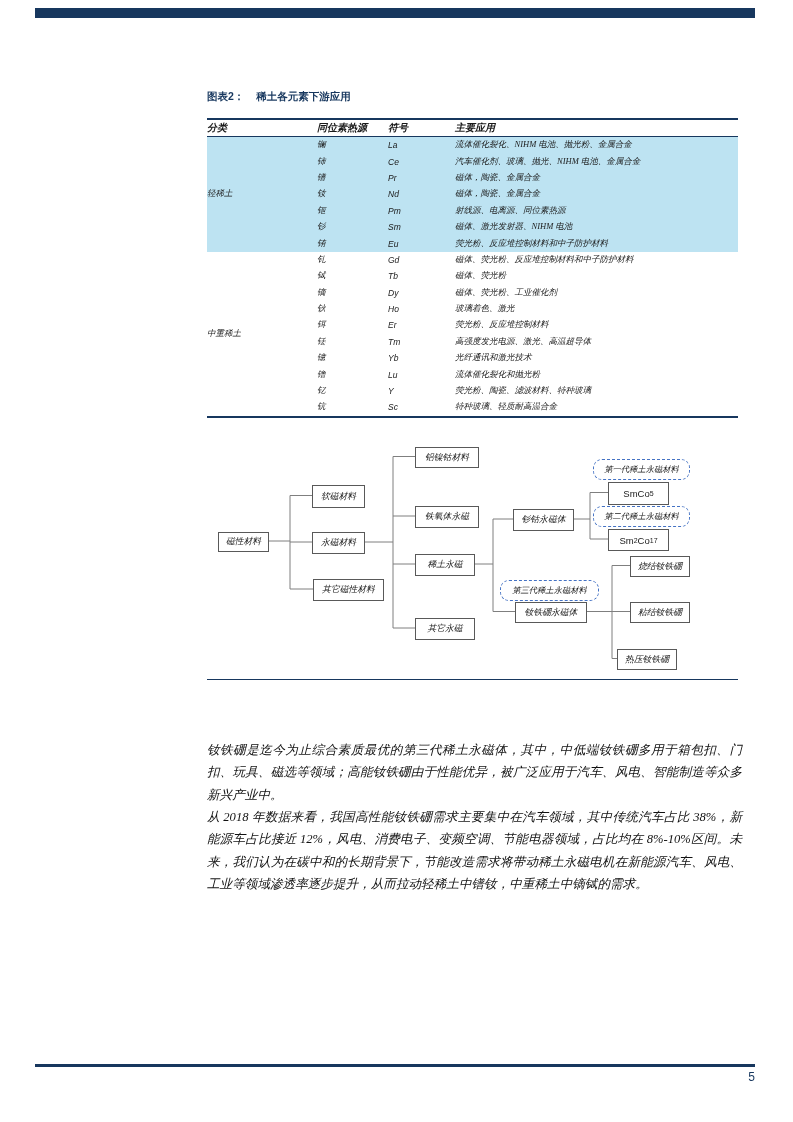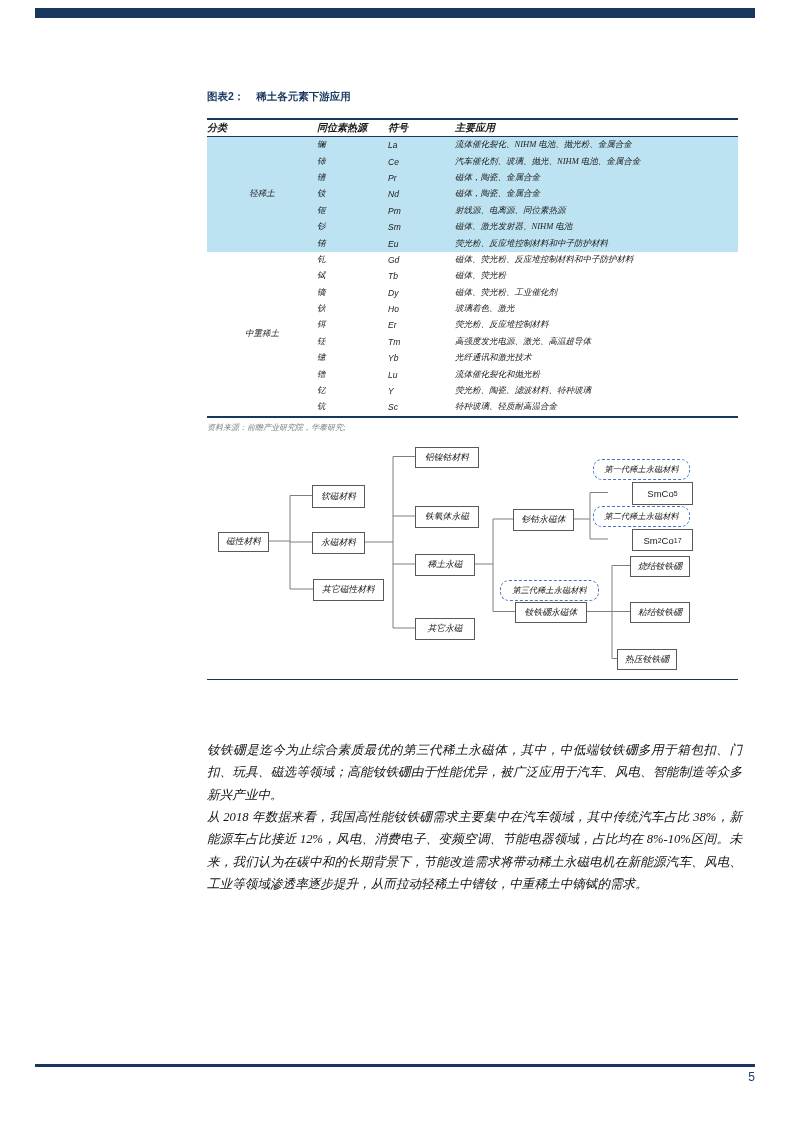--- a/index.html
+++ b/index.html
@@ -22,32 +22,32 @@
   
   .c2{left:207px;top:90px;width:531px;}
   table.ree{border-collapse:collapse;width:531px;table-layout:fixed;margin-top:0;}
   table.ree th{font-size:10px;font-weight:bold;text-align:left;font-style:italic;
                padding:0;height:16px;border-bottom:1.2px solid #17375E;}
   table.ree td{font-size:8.5px;height:16.4px;padding:0;vertical-align:middle;
                font-style:italic;overflow:hidden;white-space:nowrap;}
   table.ree{border-bottom:2px solid #17375E;}
   td.sym,th.sym{font-family:"Liberation Sans",sans-serif;font-style:normal;}
   tr.hl td{background:#BDE3F2;}
-  td.cat{vertical-align:middle;font-style:italic;text-align:center;}
+  td.cat{vertical-align:middle;font-style:italic;}
   .col-cat{width:110px}.col-el{width:71px}.col-sym{width:67px}.col-app{width:283px}
 
   
   .c3{left:207px;top:433px;width:531px;}
   .diagram{position:relative;width:531px;height:232px;margin-top:8px;
            border-bottom:1.2px solid #17375E;padding-bottom:6px;}
   .dbox{position:absolute;display:flex;align-items:center;justify-content:center;
         background:#ffffff;font-size:8.8px;white-space:nowrap;font-style:italic;}
   .solid{border:1.4px solid #595959;}
   .dashed{border:1.6px dashed #4472C4;border-radius:9px;font-size:8.3px;color:#1a1a1a;}
-  .formula{font-family:"Liberation Sans",sans-serif;font-style:normal;font-size:9.5px;margin-left:24px;}
+  .formula{font-family:"Liberation Sans",sans-serif;font-style:normal;font-size:9.5px;}
   .formula sub{font-size:7px;}
   svg.wires{position:absolute;left:0;top:0;}
 
   
   .para{left:207px;width:535px;font-size:12.6px;line-height:22.5px;
         text-align:justify;font-style:italic;color:#111;}
   .p1{top:726px;} .p2{top:793px;}
 </style>
 </head>
 <body>
@@ -156,21 +156,20 @@
         <td class="sym">Y</td>
         <td>荧光粉、陶瓷、滤波材料、特种玻璃</td>
       </tr>
       <tr>
         <td>钪</td>
         <td class="sym">Sc</td>
         <td>特种玻璃、轻质耐高温合金</td>
       </tr>
     </tbody>
   </table>
-  <div class="src">资料来源：前瞻产业研究院，华泰研究;</div>
 </div>
 
 <div class="abs c3">
   <div class="diagram">
     <svg class="wires" width="531" height="232">
       <g stroke="#7f7f7f" stroke-width="1" fill="none">
         <polyline points="60,100 83,100"></polyline>
         <line x1="83" y1="54.5" x2="83" y2="148"></line>
         <line x1="83" y1="54.5" x2="105" y2="54.5"></line>
         <line x1="83" y1="101" x2="105" y2="101"></line>

